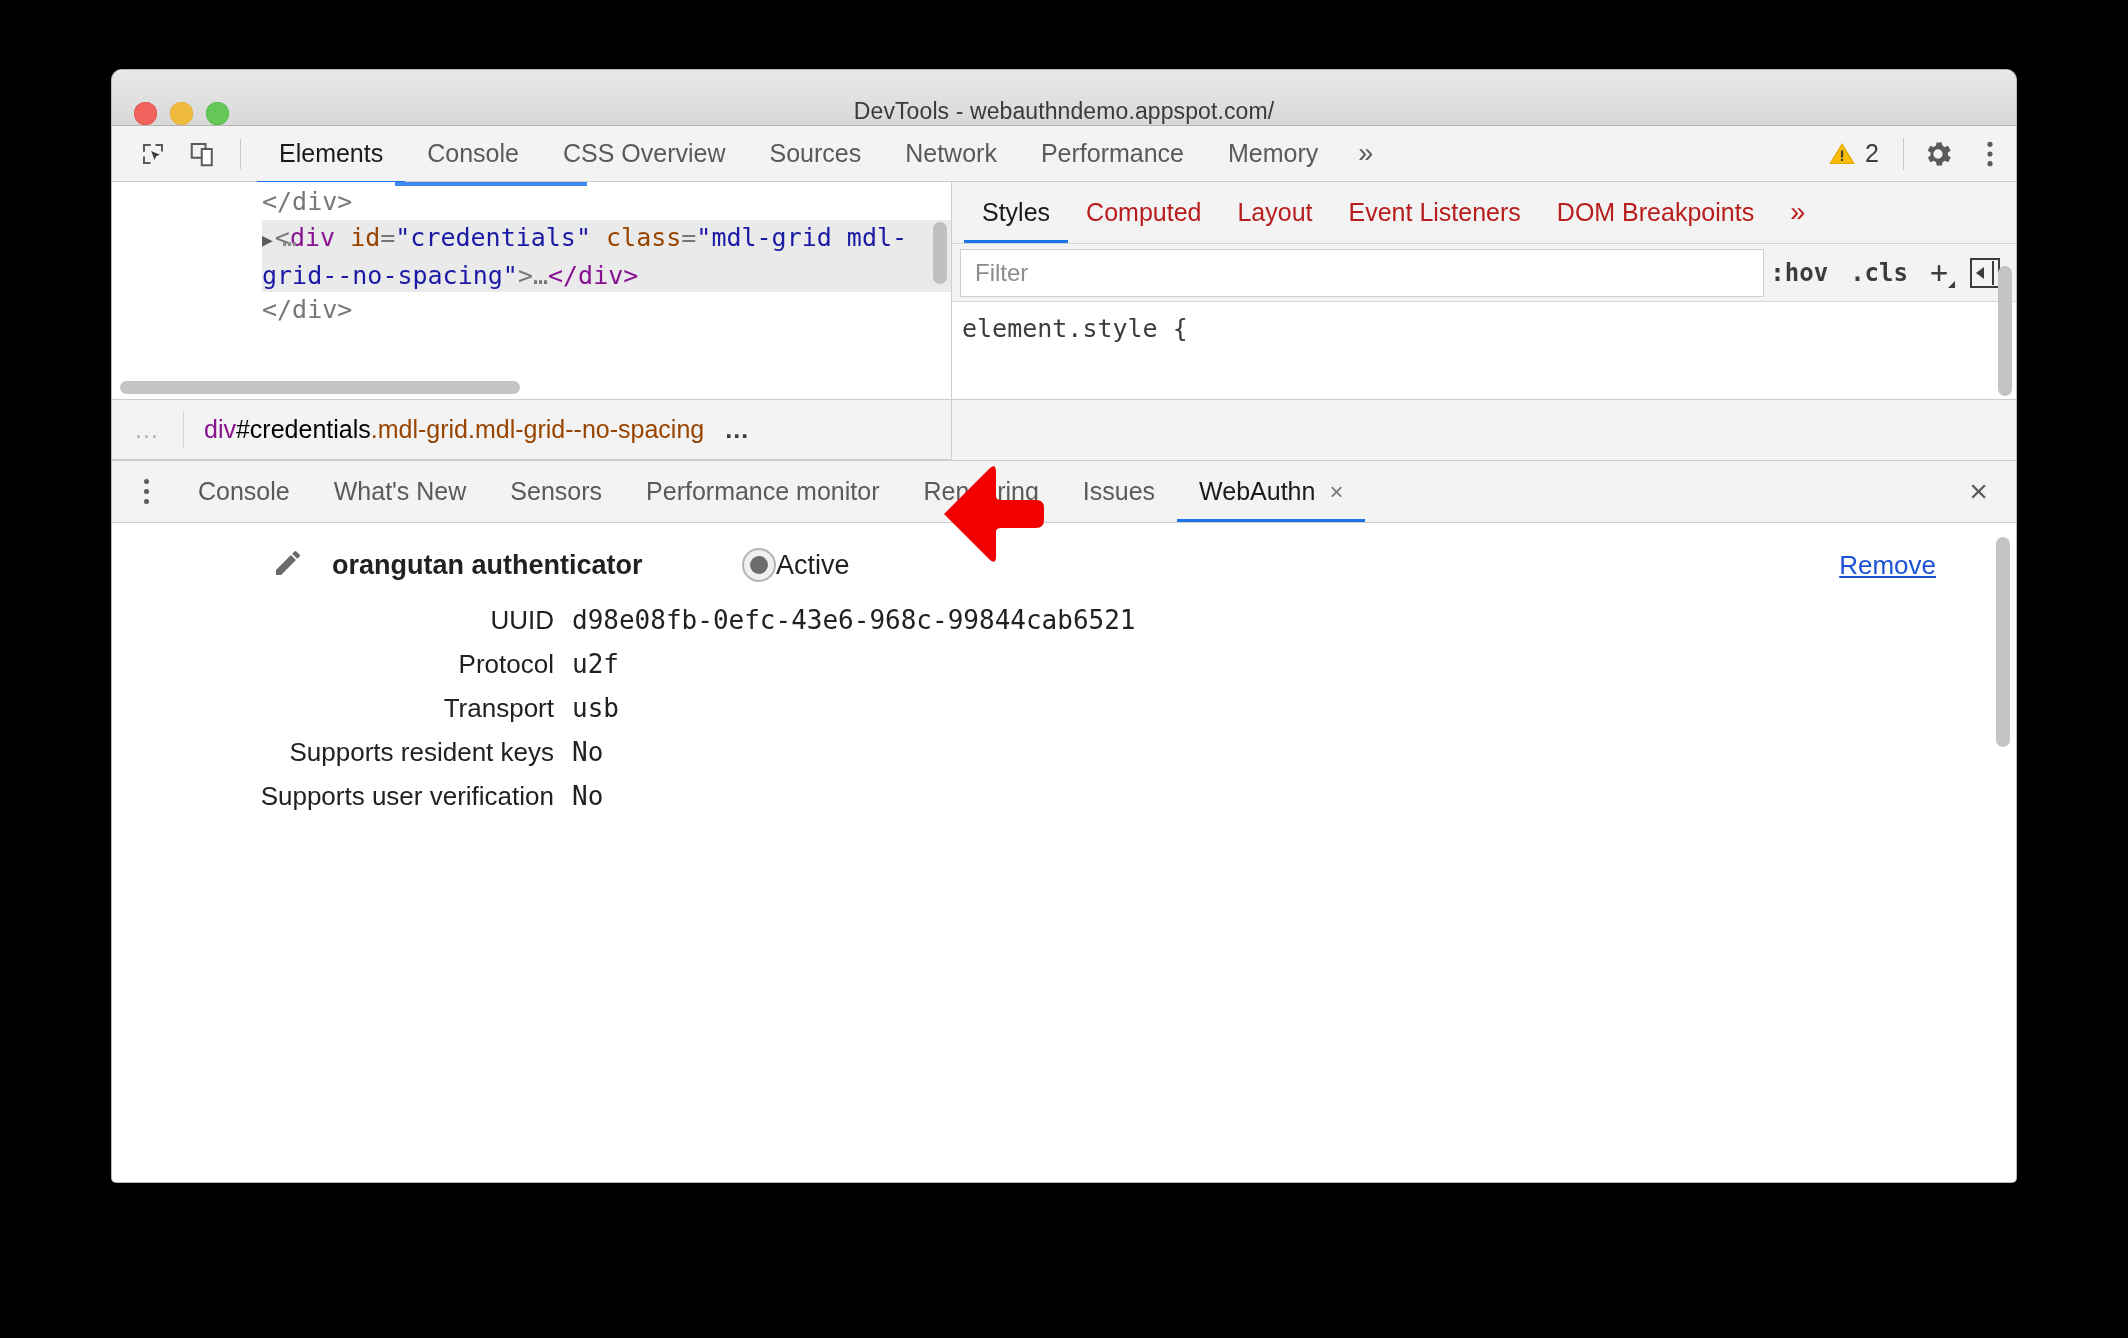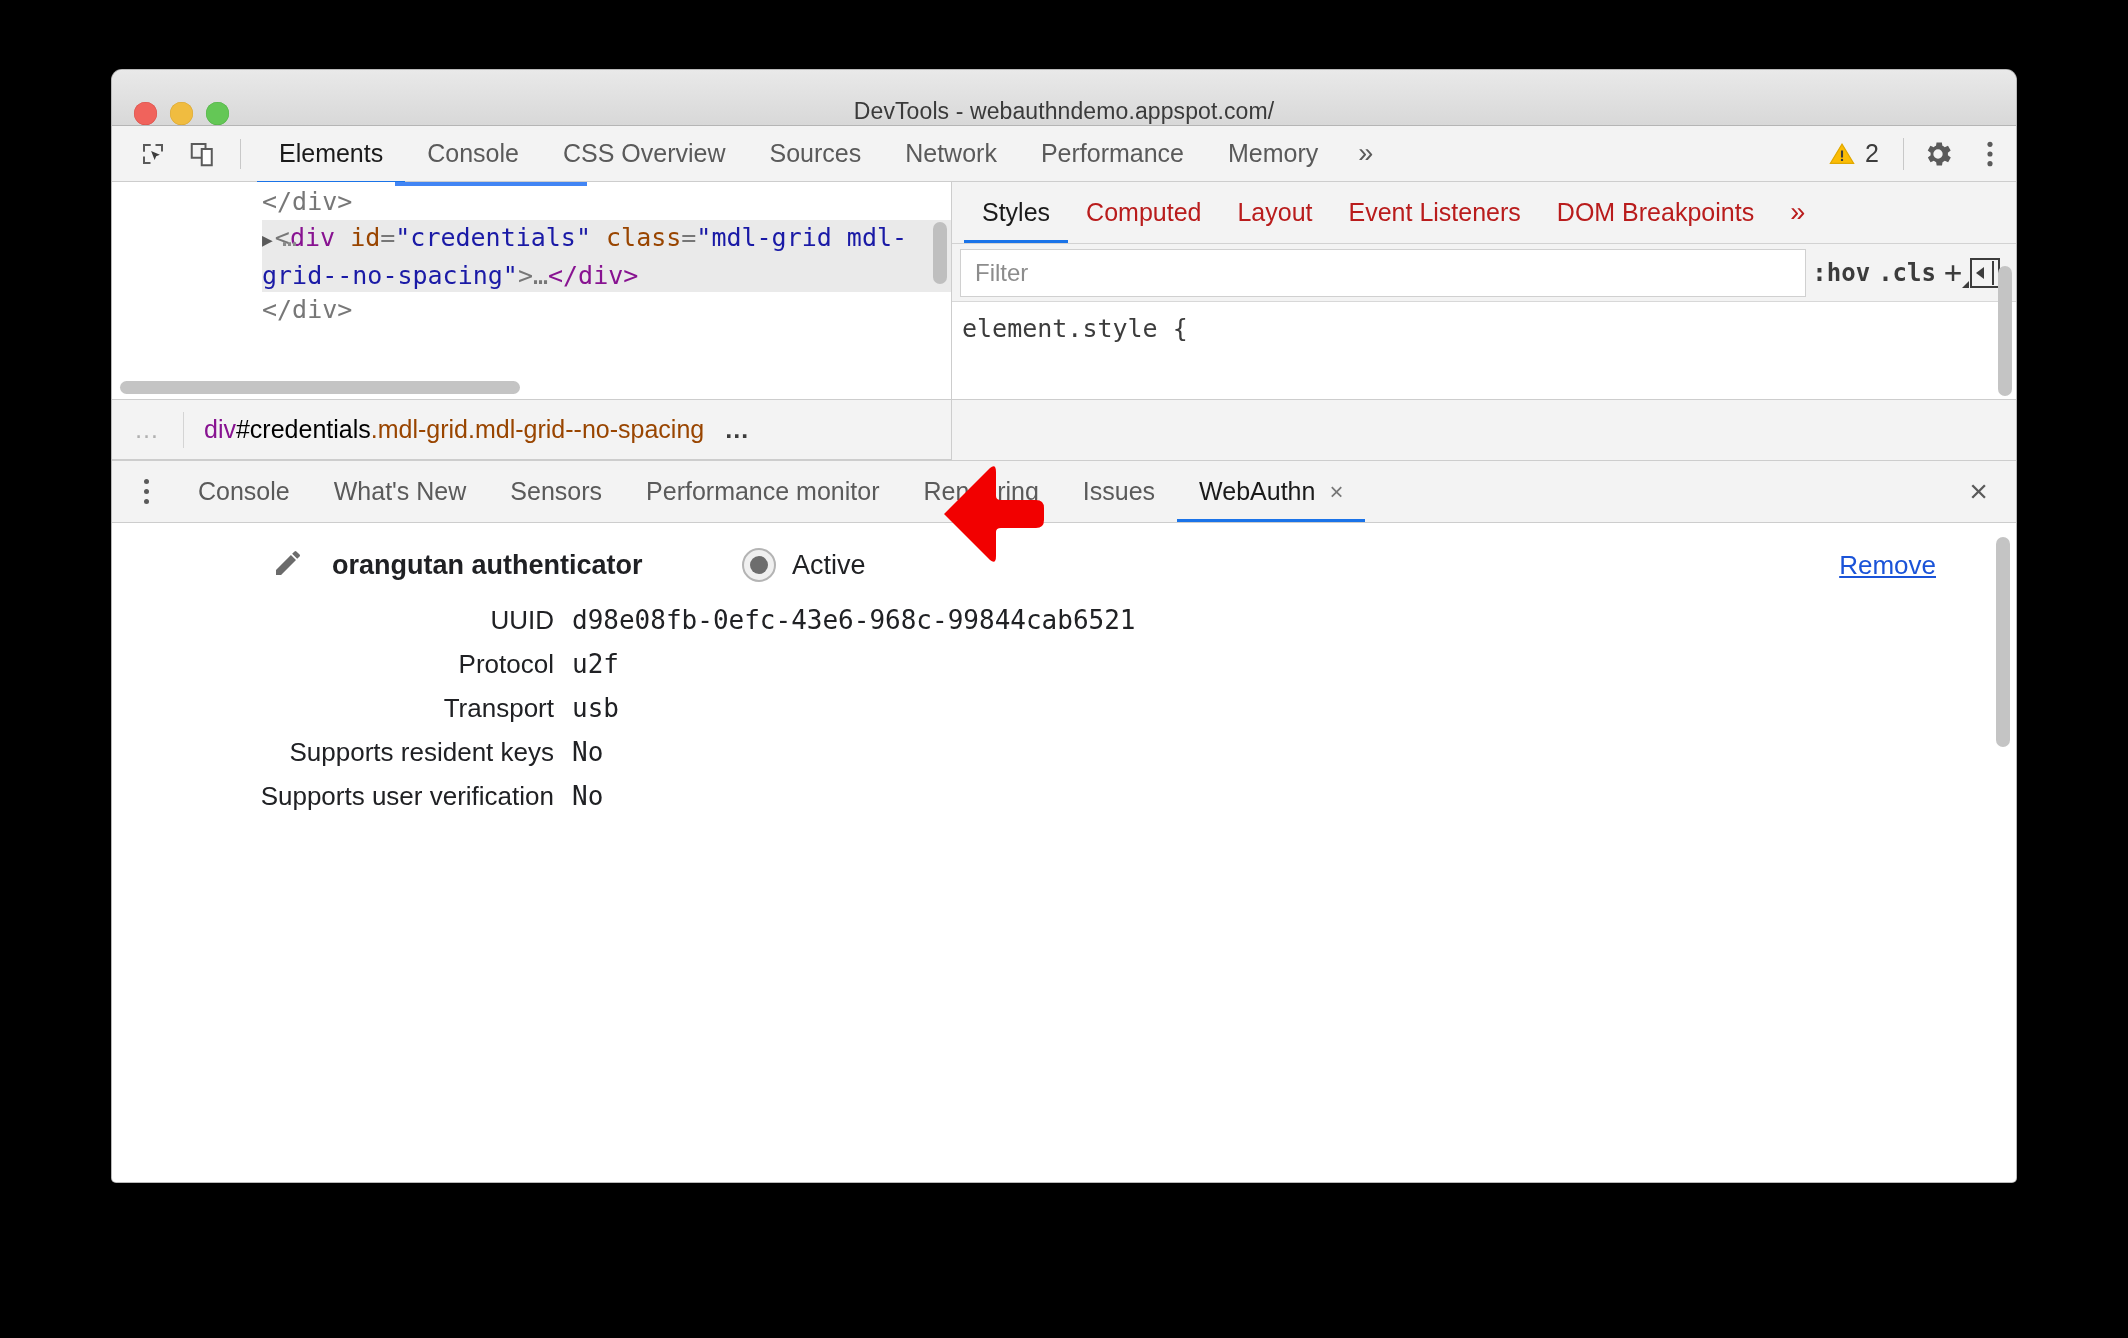--- a/index.html
+++ b/index.html
@@ -209,21 +209,21 @@
     border: 1px solid #d0d0d0;
     display: flex;
     align-items: center;
     padding-left: 14px;
     font-size: 24px;
     color: #8c8c8c;
   }
   .filter-tools {
     display: flex;
     align-items: center;
-    gap: 8px;
+    gap: 22px;
     padding-right: 16px;
     font-family: "DejaVu Sans Mono", monospace;
     font-size: 24px;
     color: #3c3c3c;
     font-weight: bold;
   }
   .plus-btn { position: relative; font-size: 30px; font-weight: normal; }
   .plus-btn::after {
     content: "";
     position: absolute;
@@ -360,21 +360,20 @@
   .pencil { margin-left: 160px; margin-right: 28px; }
   .auth-name {
     font-size: 27px;
     font-weight: bold;
     color: #202124;
     width: 410px;
   }
   .radio-wrap {
     display: flex;
     align-items: center;
-    gap: 16px;
   }
   .radio {
     width: 34px; height: 34px;
     border-radius: 50%;
     border: 2px solid #b4b4b4;
     background: #f0f0f0;
     display: flex; align-items: center; justify-content: center;
   }
   .radio.checked::after {
     content: "";

